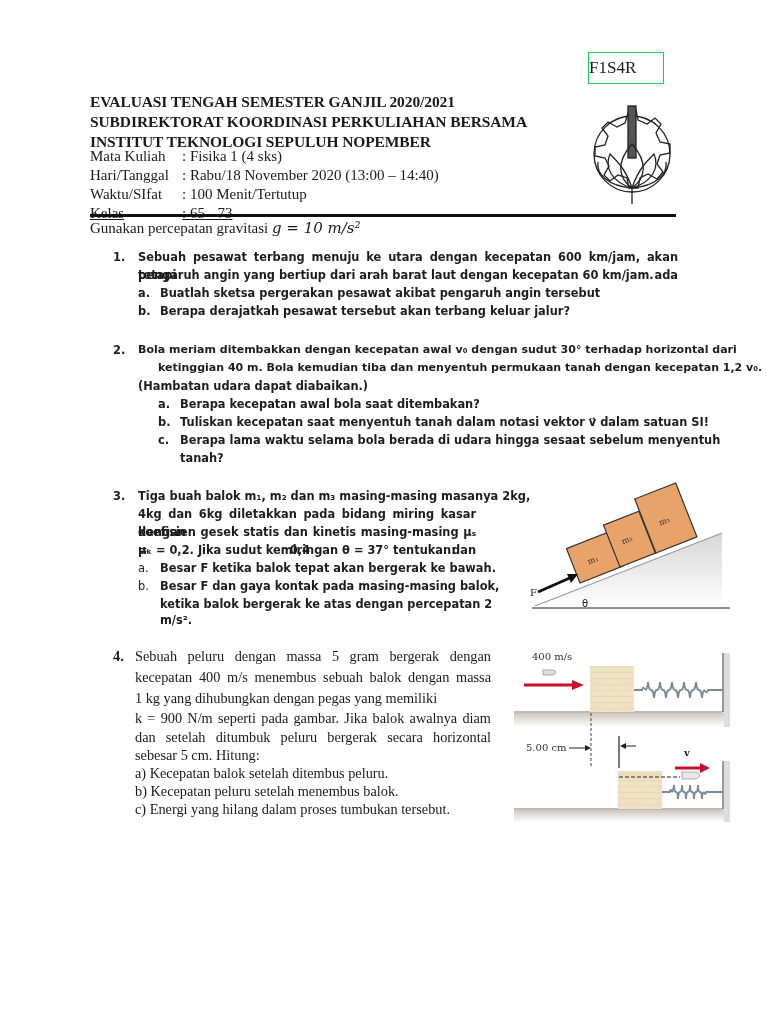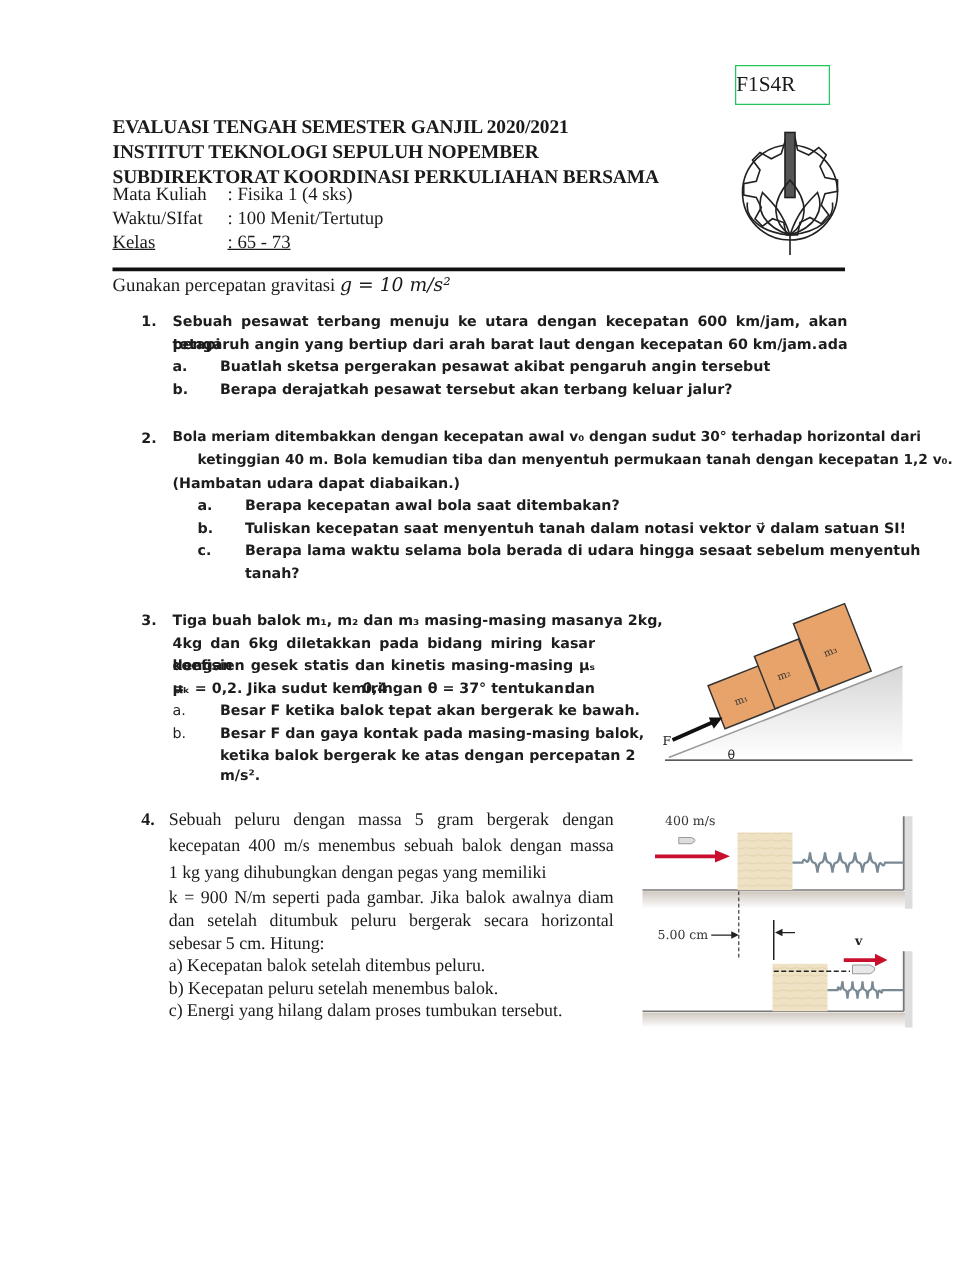--- a/index.html
+++ b/index.html
@@ -17,21 +17,21 @@
   .kelas-u { text-decoration: underline; }
   .rule { left:90px; top:214px; width:586px; height:3px; background:#111; }
   .grav { left:90px; top:219px; font-size:15px; }
   .grav i { font-family:"DejaVu Serif", serif; }
 
   .q { font-family:"DejaVu Sans", "Liberation Sans", sans-serif; font-size:11.4px; line-height:18px; font-weight:bold; color:#1d1d1d; }
   .qnum { position:absolute; left:113px; }
   .qtext { position:absolute; }
   .sub { position:absolute; }
   .sub .l { position:absolute; left:0; }
-  .sub .t { position:absolute; left:22px;margin-left:16px; }
+  .sub .t { position:absolute; left:22px; }
   .just { text-align:justify; text-align-last:justify; }
 
   .q4 { font-family:"Liberation Serif", serif; font-size:14.3px; line-height:20.5px; color:#1a1a1a; }
 </style>
 </head>
 <body>
 
 <div class="abs code-box serif">F1S4R</div>
 
 <div class="abs logo">
@@ -45,28 +45,32 @@
       <path d="M54 96 C74 90 82 76 76 62 C68 70 60 78 54 96"></path>
       <path d="M54 96 C30 94 18 82 20 70"></path>
       <path d="M54 96 C78 94 90 82 88 70"></path>
       <line x1="54" y1="96" x2="54" y2="112"></line>
     </g>
   </svg>
 </div>
 
 <div class="abs hdr serif">
   <div>EVALUASI TENGAH SEMESTER GANJIL 2020/2021</div>
+  <div>SUBDIREKTORAT KOORDINASI PERKULIAHAN BERSAMA</div>
   <div>INSTITUT TEKNOLOGI SEPULUH NOPEMBER</div>
-  <div>SUBDIREKTORAT KOORDINASI PERKULIAHAN BERSAMA</div>
 </div>
 
 <div class="abs info serif">
   <div class="row">
       <span class="k">Mata Kuliah</span>
       <span>: Fisika 1 (4 sks)</span>
+    </div>
+  <div class="row">
+      <span class="k">Hari/Tanggal</span>
+      <span>: Rabu/18 November 2020 (13:00 – 14:40)</span>
     </div>
   <div class="row">
       <span class="k">Waktu/SIfat</span>
       <span>: 100 Menit/Tertutup</span>
     </div>
   <div class="row kelas-u">
       <span class="k">Kelas</span>
       <span>: 65 - 73</span>
     </div>
 </div>

